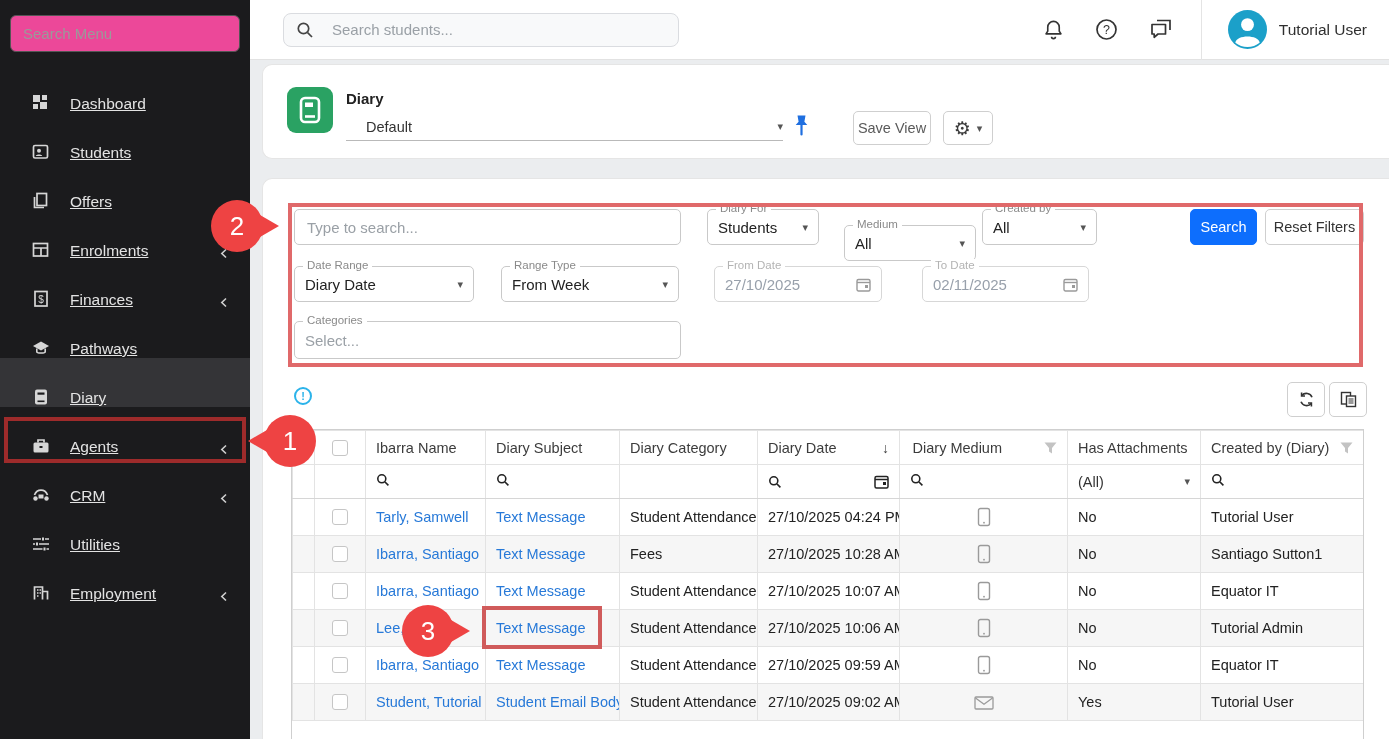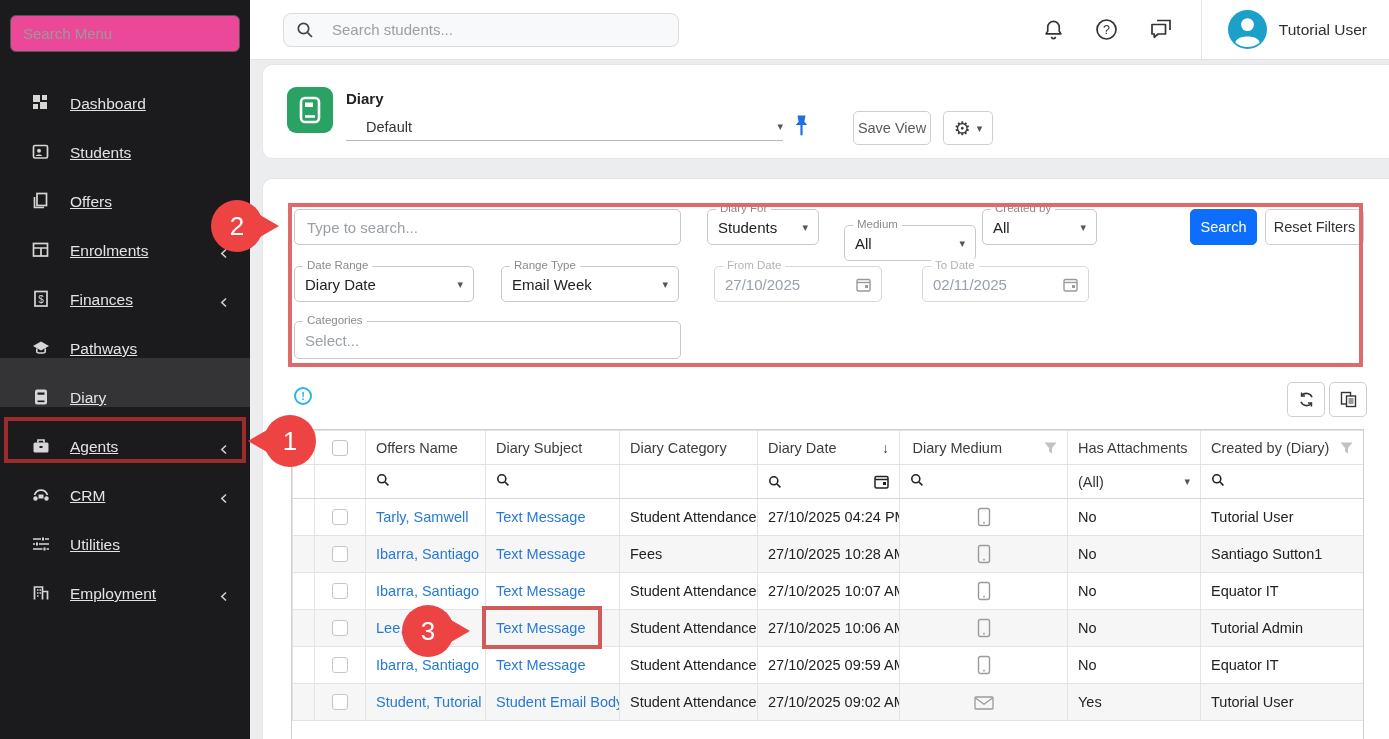--- a/index.html
+++ b/index.html
@@ -320,21 +320,21 @@
   <button class="btn" style="position:absolute;left:1002px;top:30px;width:99px;height:36px;color:#333;">Reset Filters</button>
 
   <div class="field" style="left:31px;top:87px;width:180px;">
     <span class="flabel">Date Range</span>
     <span class="fvalue">Diary Date</span>
     <span class="caret">▾</span>
   </div>
 
   <div class="field" style="left:238px;top:87px;width:178px;">
     <span class="flabel">Range Type</span>
-    <span class="fvalue">Email Week</span>
+    <span class="fvalue">From Week</span>
     <span class="caret">▾</span>
   </div>
 
   <div class="field disabled" style="left:451px;top:87px;width:168px;">
     <span class="flabel">From Date</span>
     <span class="fvalue">27/10/2025</span>
     <span style="display:flex">
       <svg width="15" height="15" viewBox="0 0 15 15">
           <rect x="1" y="2.5" width="13" height="11.5" rx="1.5" fill="none" stroke="#9a9a9a" stroke-width="1.4"></rect>
           <path d="M1 5.5h13" stroke="#9a9a9a" stroke-width="1.4"></path>
@@ -390,21 +390,21 @@
           <col style="width:168px">
           <col style="width:133px">
           <col style="width:163px">
       </colgroup>
       <thead>
         <tr class="hdr">
           <th></th>
           <th>
               <div class="cbx"></div>
             </th>
-          <th>Offers Name</th>
+          <th>Ibarra Name</th>
           <th>Diary Subject</th>
           <th>Diary Category</th>
           <th>
             <div class="hflex">
                 <span>Diary Date</span>
                 <span class="sorticon">↓</span>
               </div>
           </th>
           <th>
             <div class="hflex right">

